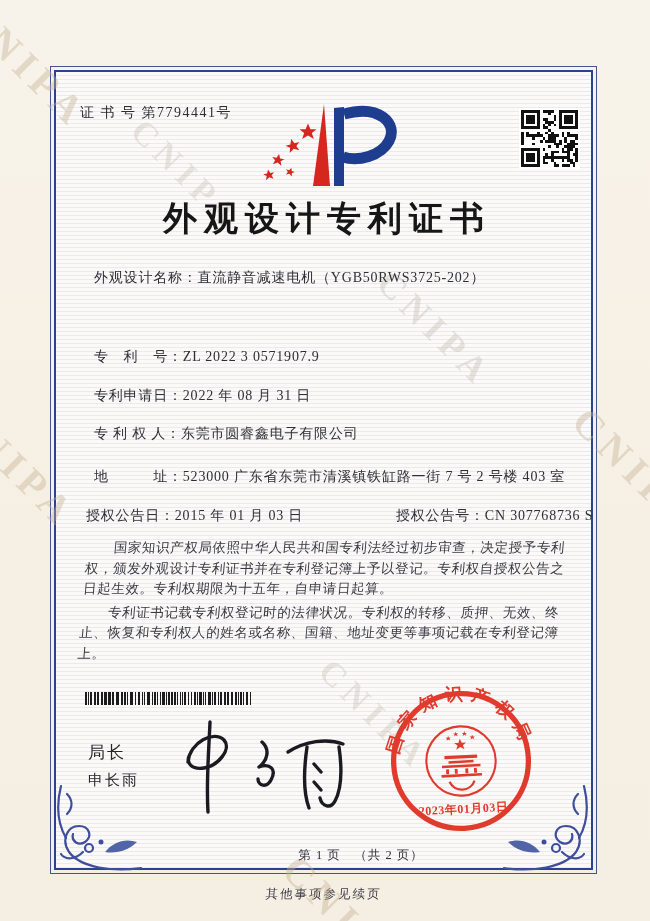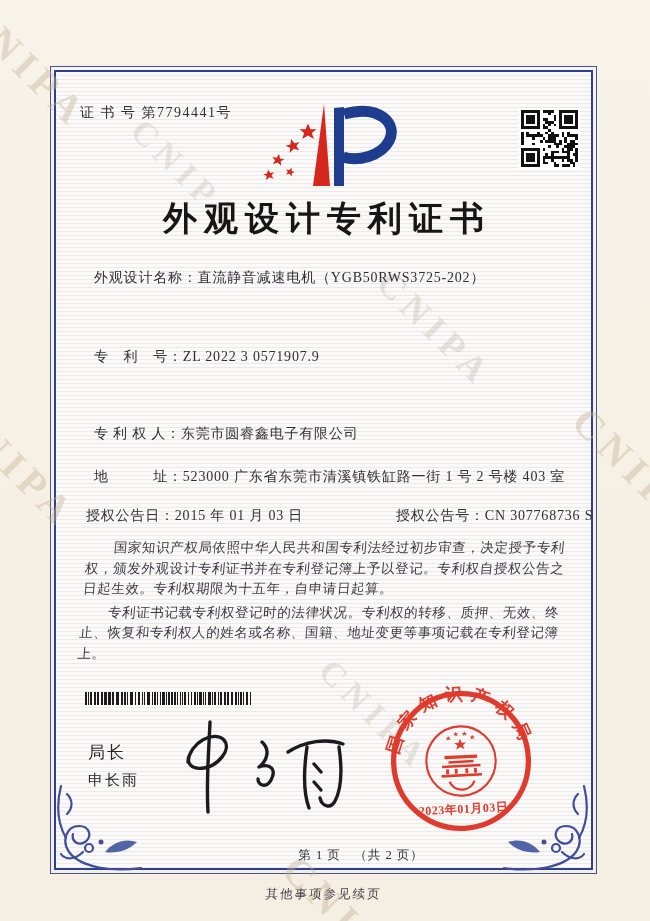--- a/index.html
+++ b/index.html
@@ -261,25 +261,28 @@
     </svg>
 
     <div class="title">外观设计专利证书</div>
 
     <div class="field-row" style="top:269px;">
       <span class="lbl">外观设计名称：</span><span class="val">直流静音减速电机（YGB50RWS3725-202）</span>
     </div>
     <div class="field-row" style="top:348px;">
       <span class="lbl">专　利　号：</span><span class="val">ZL 2022 3 0571907.9</span>
     </div>
+    <div class="field-row" style="top:387px;">
+      <span class="lbl">专利申请日：</span><span class="val">2022 年 08 月 31 日</span>
+    </div>
     <div class="field-row" style="top:425px;">
       <span class="lbl">专 利 权 人：</span><span class="val">东莞市圆睿鑫电子有限公司</span>
     </div>
     <div class="field-row" style="top:468px;">
-      <span class="lbl">地　　　址：</span><span class="val">523000 广东省东莞市清溪镇铁缸路一街 1 号 2 号楼 403 室</span>
+      <span class="lbl">地　　　址：</span><span class="val">523000 广东省东莞市清溪镇铁缸路一街 7 号 2 号楼 403 室</span>
     </div>
     <div class="field-row" style="top:507px;width:480px;">
       <span>授权公告日：</span><span>2015 年 01 月 03 日</span>
       <span class="grant-no">
         <span>授权公告号：</span><span>CN 307768736 S</span>
       </span>
     </div>
 
     <div class="paras">
       <p>国家知识产权局依照中华人民共和国专利法经过初步审查，决定授予专利权，颁发外观设计专利证书并在专利登记簿上予以登记。专利权自授权公告之日起生效。专利权期限为十五年，自申请日起算。</p>

